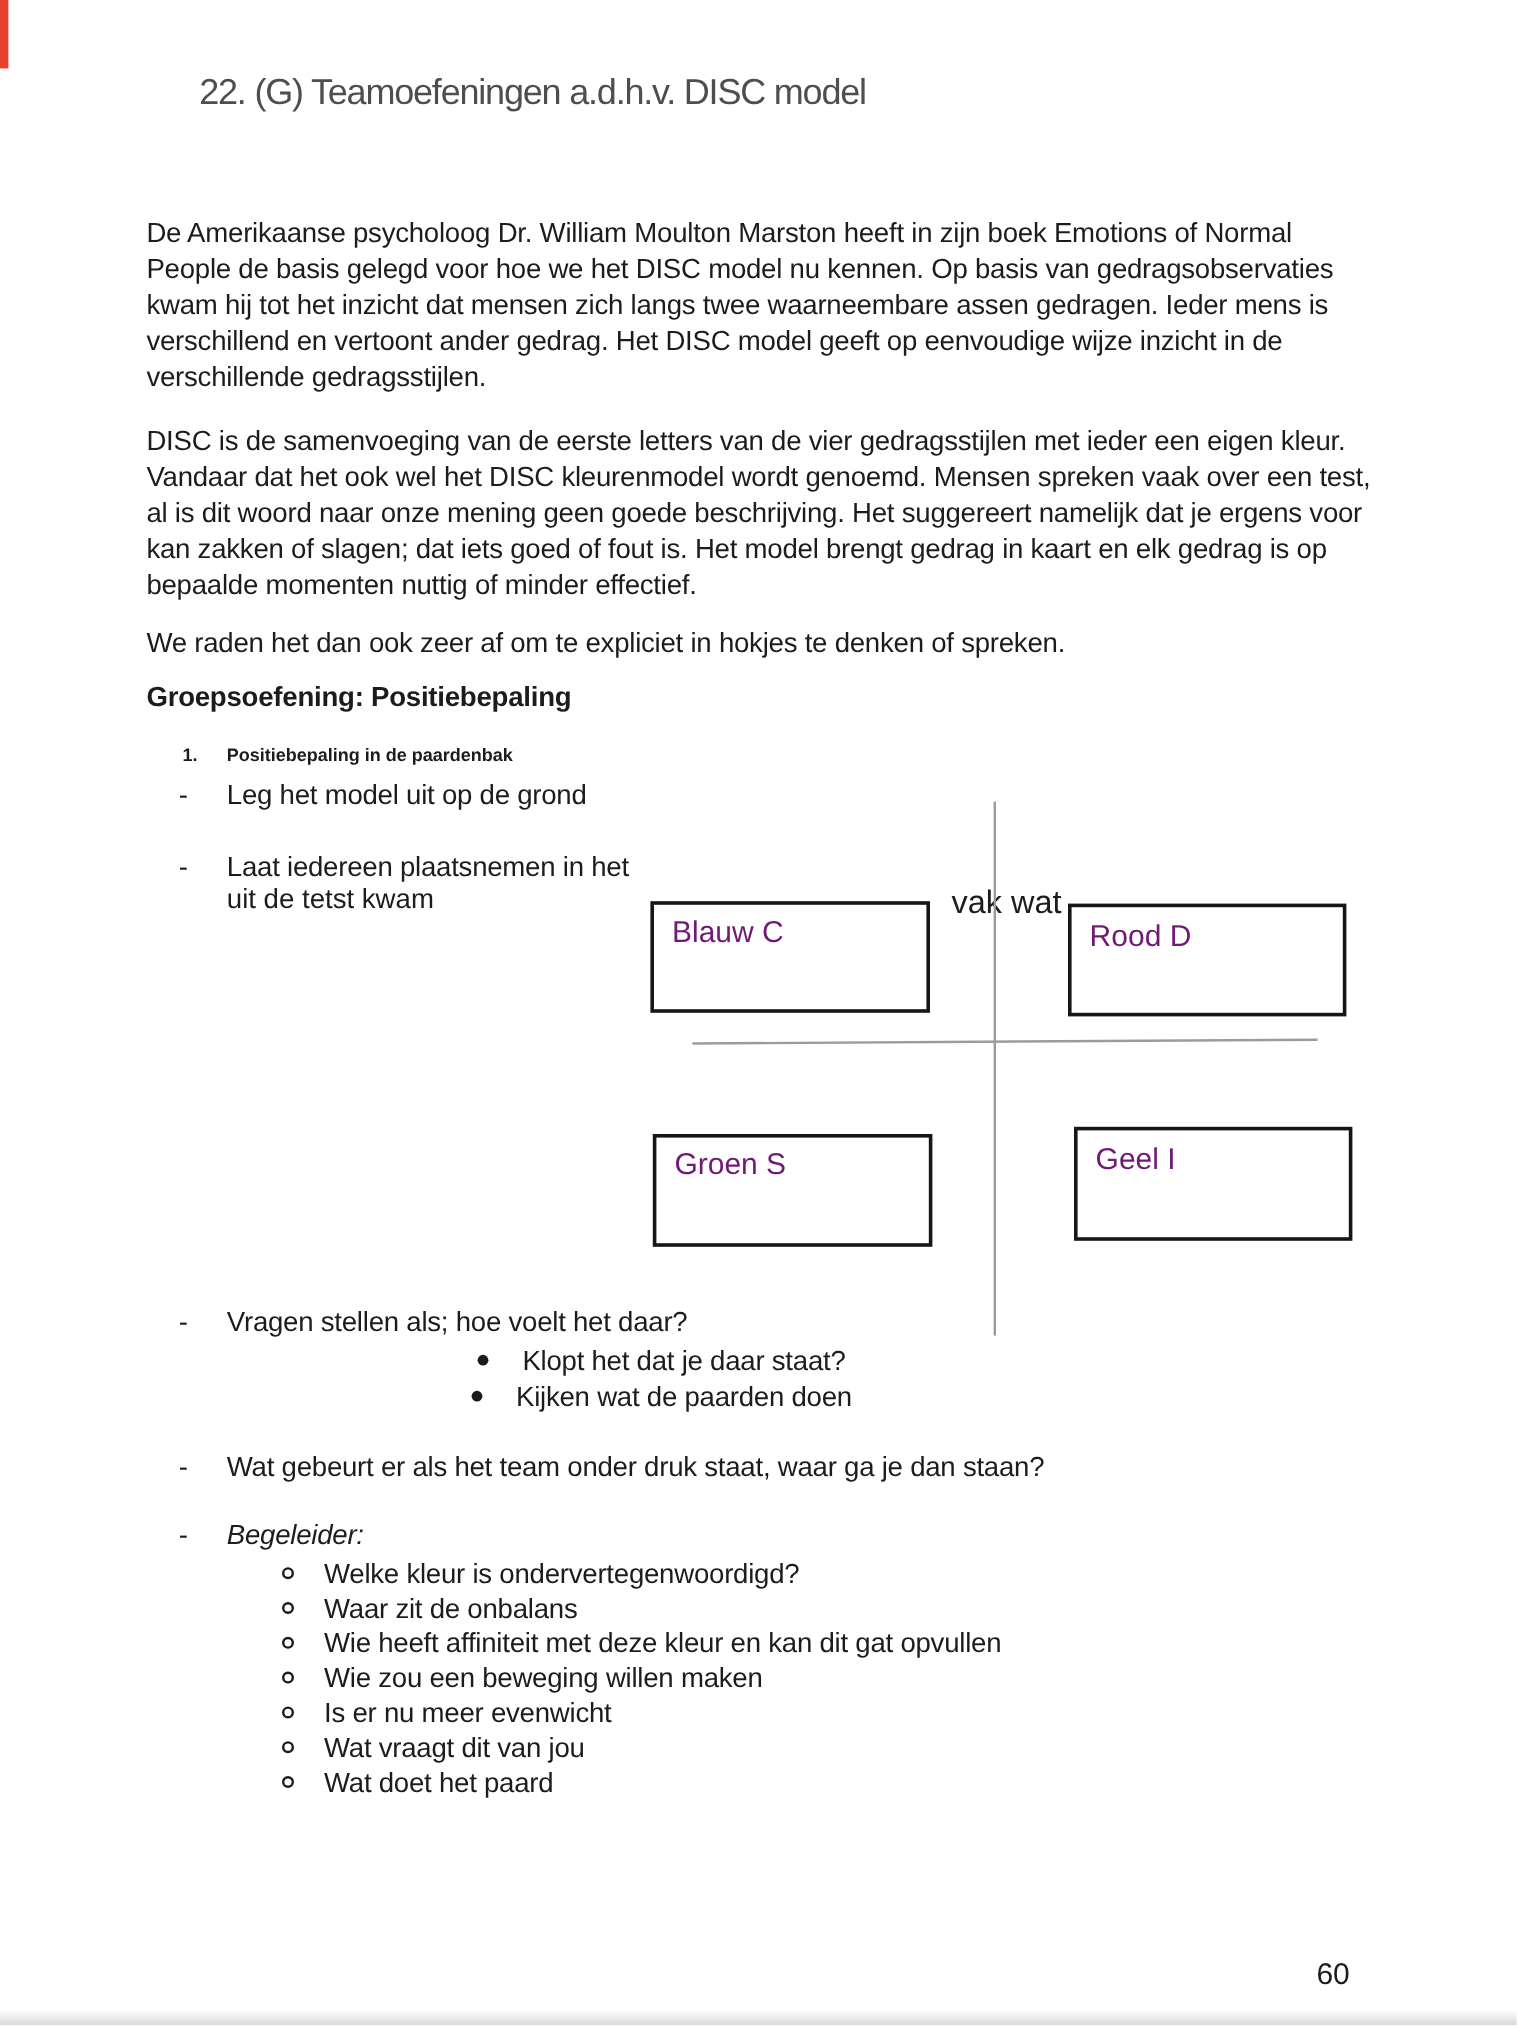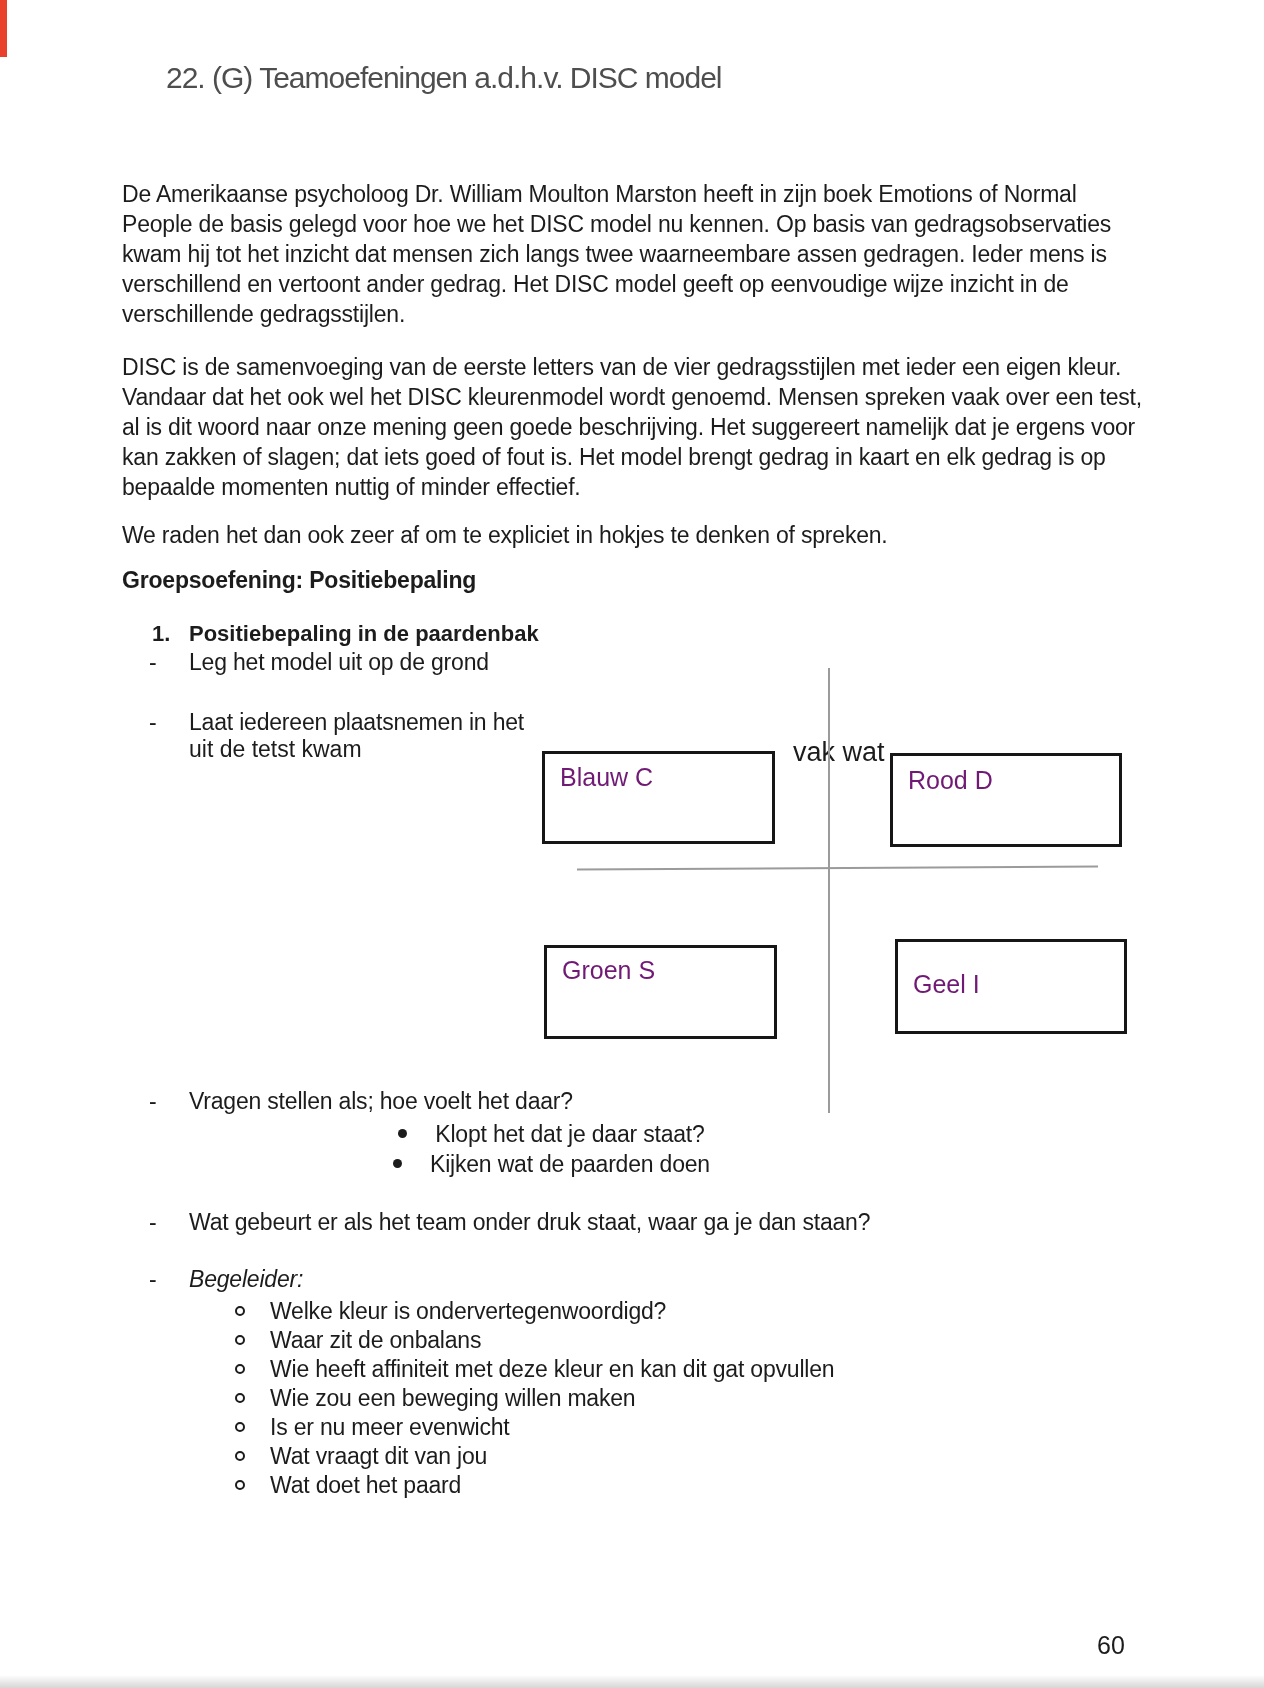--- a/index.html
+++ b/index.html
@@ -23,21 +23,21 @@
 
   .body-text { font-size:23px; line-height:30px; letter-spacing:-0.2px; color:#1c1c1c; }
   .tline { white-space:nowrap; }
 
   .p1 { left:122px; top:179px; }
   .p2 { left:122px; top:352px; }
   .p3 { left:122px; top:520px; white-space:nowrap; }
 
   .heading-bold { left:122px; top:567px; font-weight:bold; font-size:23px; letter-spacing:-0.2px; white-space:nowrap; }
 
-  .num-item { left:152px; top:621px; font-size:22px; white-space:nowrap; }
+  .num-item { left:152px; top:621px; font-size:15px; white-space:nowrap; }
   .num-item .num { display:inline-block; width:37px; font-weight:bold; }
   .num-item .txt { font-weight:bold; }
 
   .dash-item { left:149px; font-size:23px; letter-spacing:-0.2px; white-space:nowrap; }
   .dash-item .dash { display:inline-block; width:40px; }
   .d-leg    { top:649px; }
   .d-laat   { top:709px; }
   .laat-l2  { left:189px; top:736px; font-size:23px; white-space:nowrap; }
   .vak-wat  { left:793px; top:709px; font-size:27px; white-space:nowrap;margin-top:28px; }
   .d-vragen { top:1088px; }
@@ -49,21 +49,21 @@
   .v-line { left:828px; top:668px; width:2px; height:445px; background:#9b9b9b; }
   .h-line { left:577px; top:867px; width:521px; height:2px; background:#9b9b9b; transform:rotate(-0.35deg); }
   .qbox {
     border:3px solid #161616; background:#ffffff;
     font-size:25px; color:#701a75;
     padding:9px 0 0 15px;
   }
   .q-blauw { left:542px; top:751px; width:233px; height:93px; }
   .q-rood  { left:890px; top:753px; width:232px; height:94px; padding-top:10px; }
   .q-groen { left:544px; top:945px; width:233px; height:94px; padding-top:8px; }
-  .q-geel  { left:895px; top:939px; width:232px; height:95px; padding-top:28px; }
+  .q-geel  { left:895px; top:939px; width:232px; height:95px; padding-top:10px; }
 
   
   .bullets { left:393px; top:1119px; font-size:23px; line-height:30px; }
   .bullet-line { white-space:nowrap;text-align:center; }
   .dot {
     display:inline-block; width:9px; height:9px; border-radius:50%;
     background:#1c1c1c; margin-right:28px; vertical-align:middle; position:relative; top:-2px;
   }
 
   

